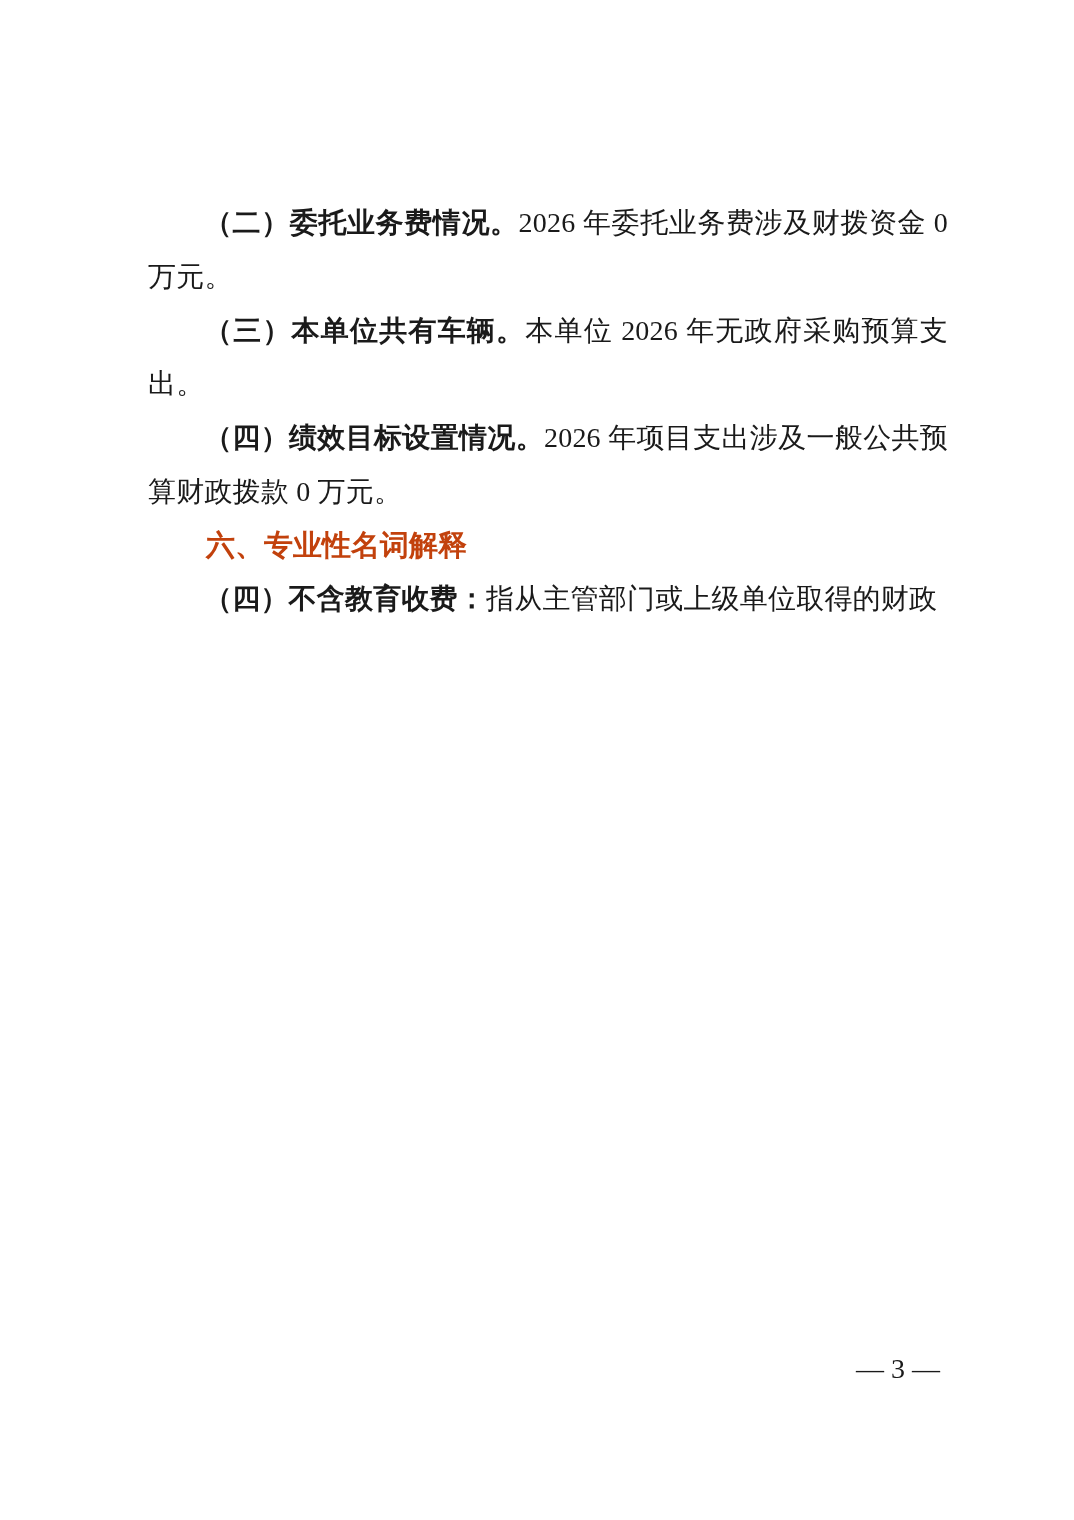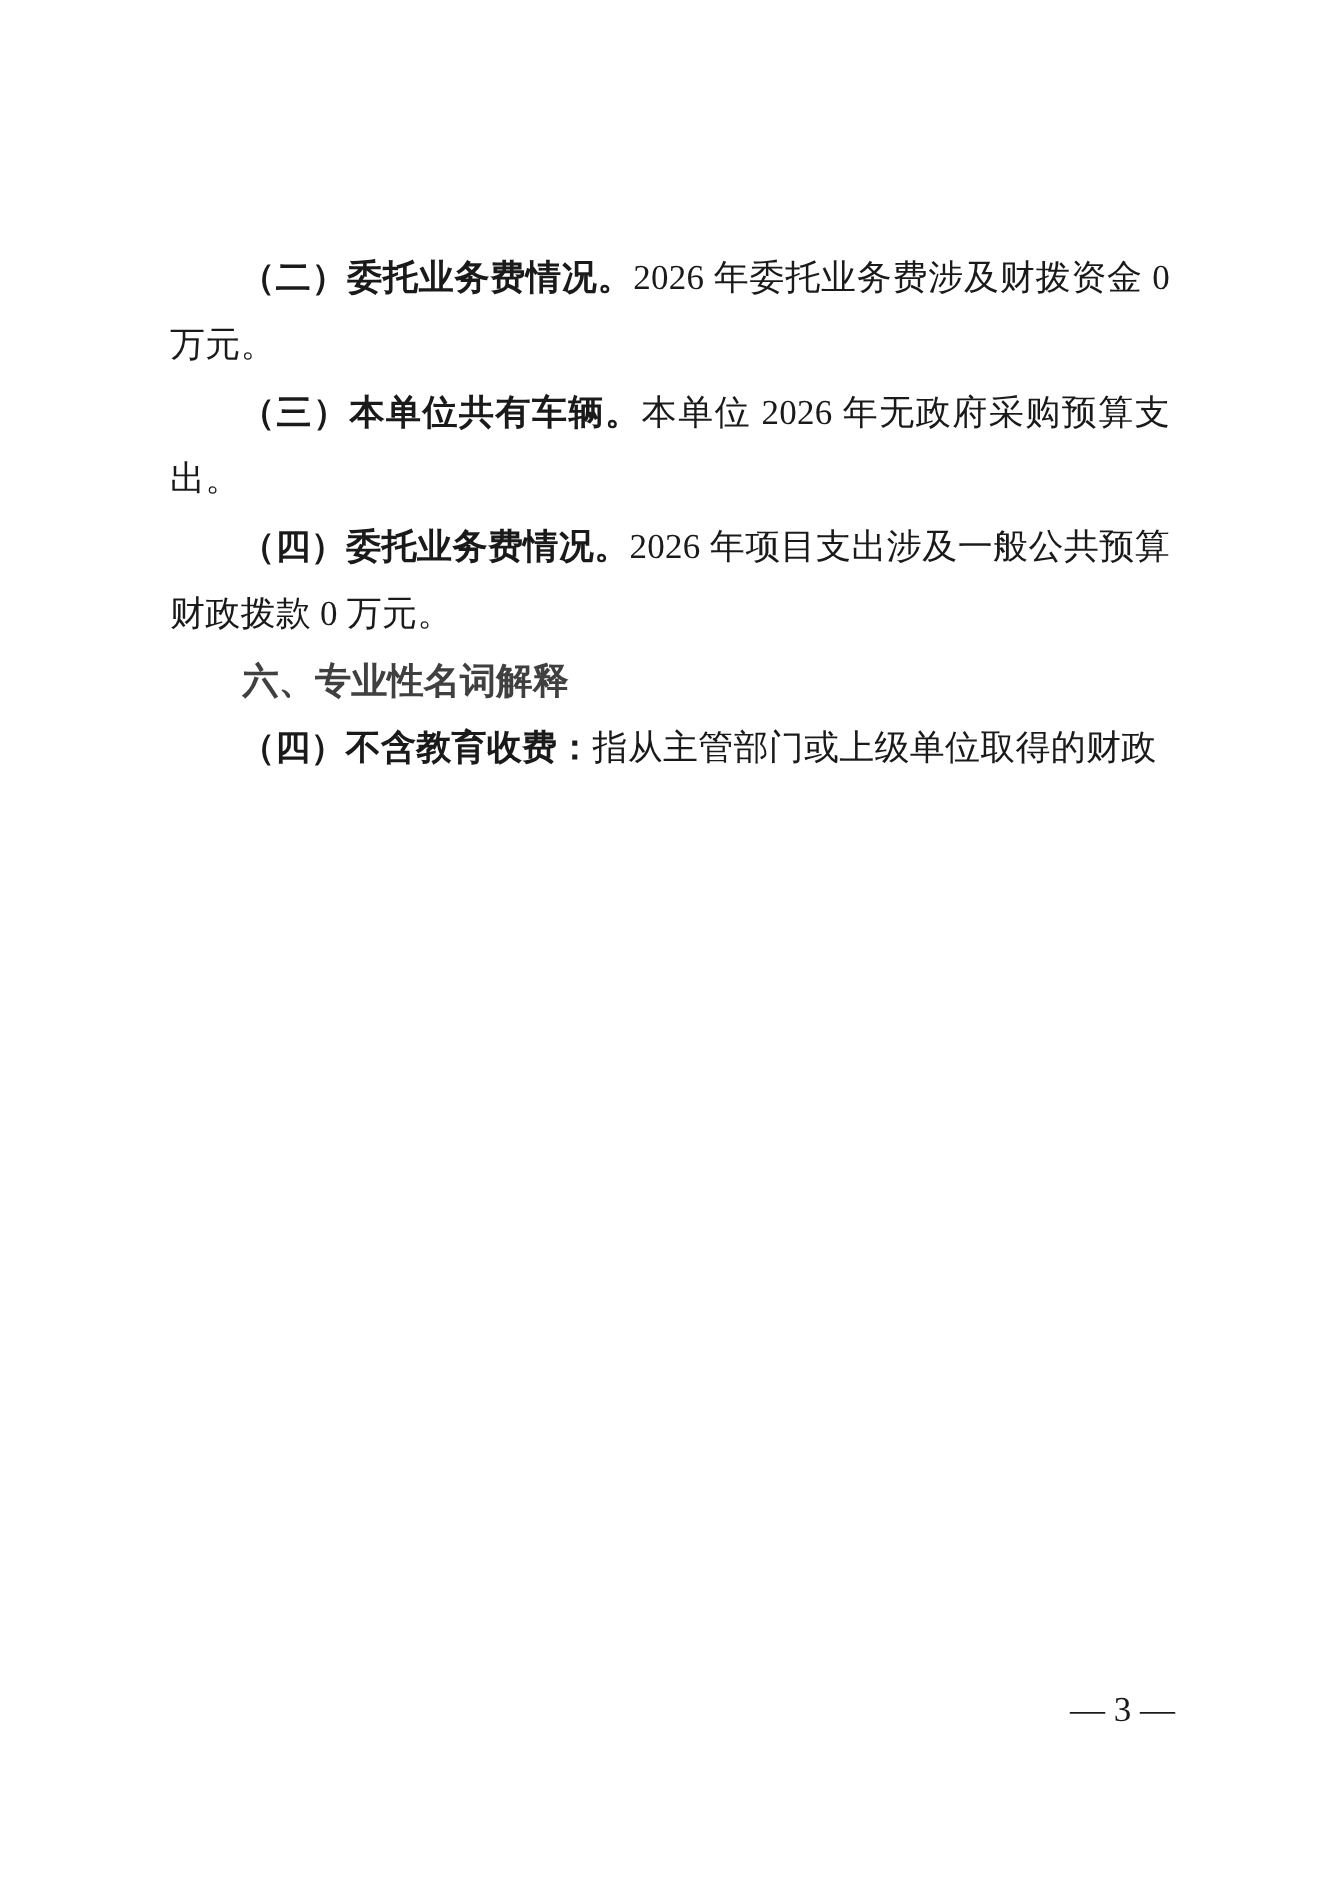--- a/index.html
+++ b/index.html
@@ -17,21 +17,21 @@
   }
   .page {
     position: absolute;
     left: 0; top: 0;
     width: 1074px;
     height: 1520px;
     background: #ffffff;
   }
   .doc-body {
     position: absolute;
-    left: 136px;
+    left: 148px;
     top: 196px;
     width: 800px;
   }
   .para {
     margin: 0;
     font-size: 28px;
     line-height: 53.75px;
     text-align: justify;
     text-indent: 2em;
     letter-spacing: 0.2px;
@@ -39,21 +39,21 @@
   .para .lead {
     font-weight: 700;
   }
   .heading {
     margin: 0;
     font-size: 29px;
     line-height: 53.75px;
     text-indent: 2em;
     font-family: "Liberation Sans", "DejaVu Sans", sans-serif;
     font-weight: 700;
-    color: #404040;
+    color: #c2410c;
   }
   .page-number {
     position: absolute;
     right: 134px;
     top: 1352px;
     font-size: 28px;
     line-height: 34px;
     font-family: "Liberation Serif", "DejaVu Serif", serif;
     color: #1a1a1a;
     white-space: pre;
@@ -68,21 +68,21 @@
 
     <p class="para">
       <strong class="lead">（二）委托业务费情况。</strong><span>2026 年委托业务费涉及财拨资金 0 万元。</span>
     </p>
 
     <p class="para">
       <strong class="lead">（三）本单位共有车辆。</strong><span>本单位 2026 年无政府采购预算支出。</span>
     </p>
 
     <p class="para">
-      <strong class="lead">（四）委托业务费情况。</strong><span>2026 年项目支出涉及一般公共预算财政拨款 0 万元。</span>
+      <strong class="lead">（四）绩效目标设置情况。</strong><span>2026 年项目支出涉及一般公共预算财政拨款 0 万元。</span>
     </p>
 
 
     <h2 class="heading">六、专业性名词解释</h2>
 
 
 
 
     <p class="para">
       <strong class="lead">（四）不含教育收费：</strong><span>指从主管部门或上级单位取得的财政</span>

